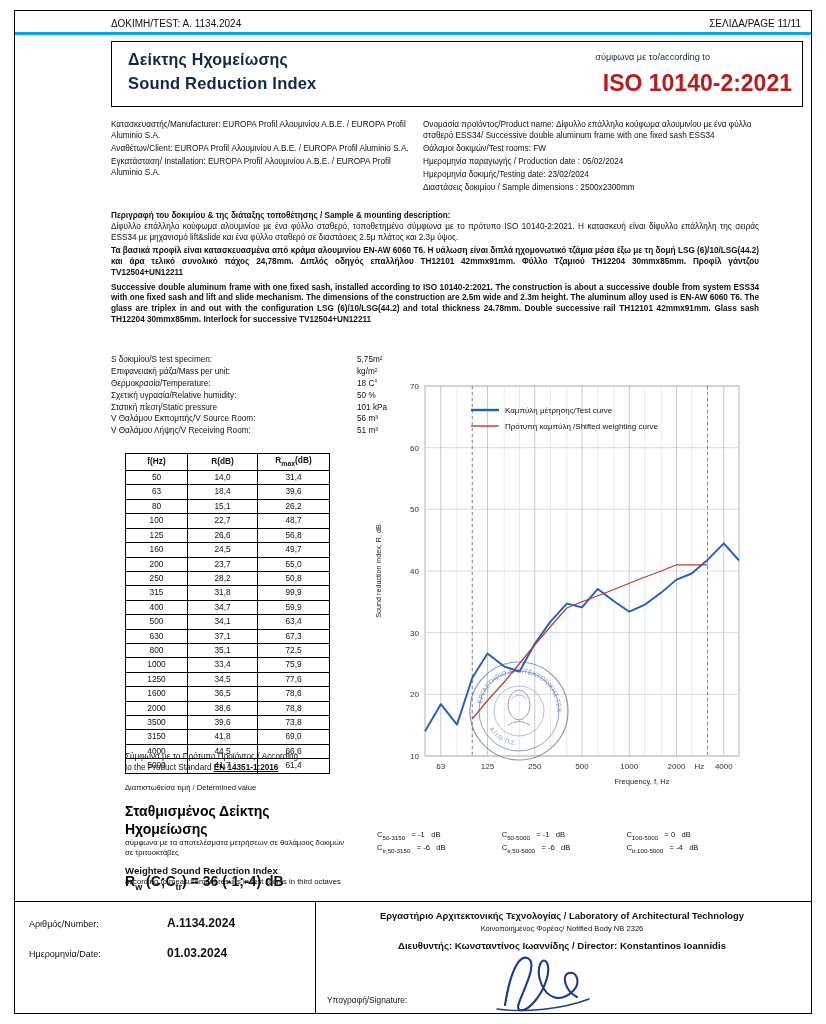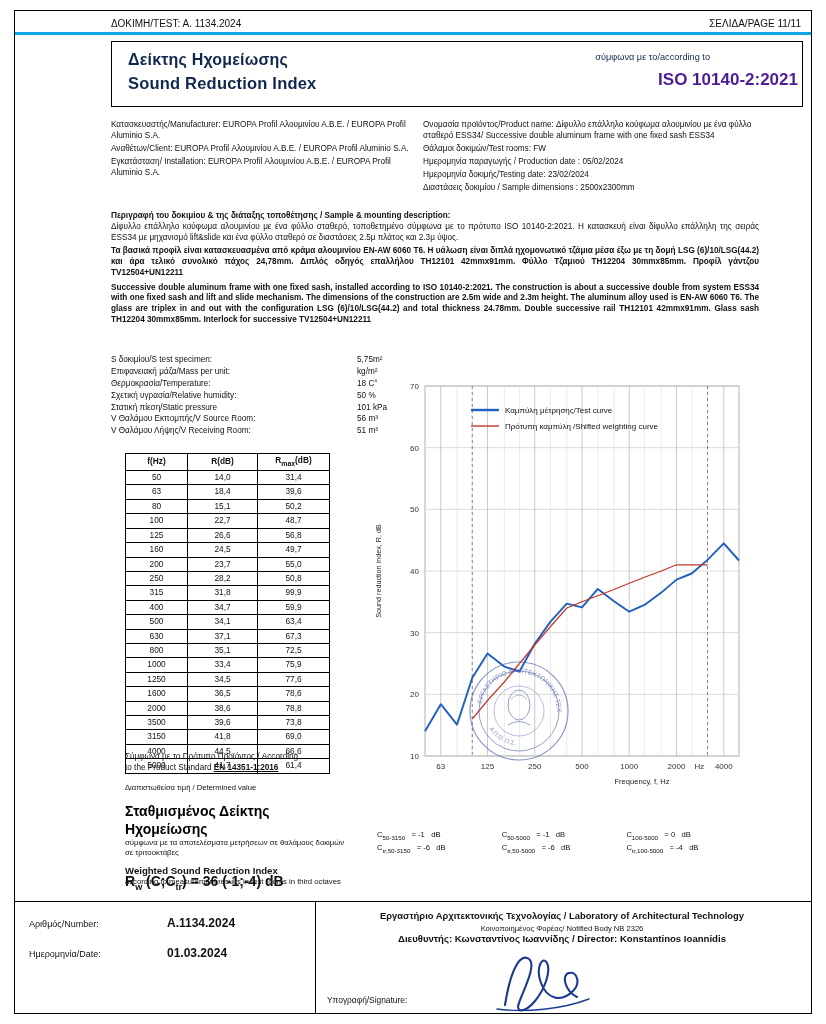--- a/index.html
+++ b/index.html
@@ -28,21 +28,21 @@
   .topbar .pg { position:absolute; right: 10px; top: 7px; }
 
   .innerbox {
     position: absolute;
     left: 96px; top: 30px; width: 692px; height: 66px;
     border: 1px solid #000;
   }
   .ttl1 { position:absolute; left: 16px; top: 9px; font-size: 16px; font-weight: bold; color:#10274e; letter-spacing:.2px;}
   .ttl2 { position:absolute; left: 16px; top: 32px; font-size: 16.5px; font-weight: bold; color:#10274e; letter-spacing:.2px;}
   .acc  { position:absolute; right: 92px; top: 10px; font-size: 9.2px; color:#10274e; }
-  .iso  { position:absolute; right: 4px; top: 28px; font-size: 17px; font-weight: bold; color:#4c1d95; }
+  .iso  { position:absolute; right: 10px; top: 28px; font-size: 23px; font-weight: bold; color:#b91c1c; }
 
   .colL { position:absolute; left: 96px; top: 108px; width: 300px; }
   .colR { position:absolute; left: 408px; top: 108px; width: 330px; }
   .kv { margin-bottom: 2px; line-height: 1.35; }
 
   .desc { position:absolute; left: 96px; top: 200px; width: 648px; }
   .desc .hdr { font-weight: bold; margin-bottom: 2px; }
   .desc p { margin: 0 0 2px 0; line-height: 1.33; text-align: justify; }
   .desc .en { margin-top: 4px; }
   .desc .en p { font-weight: bold; }
@@ -95,21 +95,21 @@
     position:absolute; left: 0; bottom: 0; width: 100%; height: 112px;
     border-top: 1px solid #000;
   }
   .botbar .vline { position:absolute; left: 300px; top: 0; width:1px; height:100%; background:#000; }
   .bl { position:absolute; left: 14px; top: 14px; width: 280px; }
   .bl .line { display:flex; align-items:baseline; margin-bottom: 16px; }
   .bl .lab { width: 138px; font-size: 9px; }
   .bl .val { font-size: 12px; font-weight: bold; }
   .br { position:absolute; left: 312px; top: 8px; width: 470px; text-align:center; }
   .br .l1 { font-size: 9.4px; font-weight: bold; margin-bottom: 3px;}
-  .br .l2 { font-size: 7.6px; }
+  .br .l2 { font-size: 7.6px; margin-bottom: 7px;}
   .br .l3 { font-size: 9.6px; font-weight: bold; }
   .sig { position:absolute; left: 312px; bottom: 8px; font-size: 8.4px; }
   .sigmark { position:absolute; left: 470px; bottom: -4px; width: 120px; height: 70px; }
 
   .stamp { position:absolute; left: 452px; top: 648px; width: 104px; height: 104px; opacity:.85; }
 </style>
 </head>
 <body>
 
 <div class="page">
@@ -195,21 +195,21 @@
           <td class="rm">31,4</td>
         </tr>
         <tr>
           <td class="f">63</td>
           <td class="r">18,4</td>
           <td class="rm">39,6</td>
         </tr>
         <tr>
           <td class="f">80</td>
           <td class="r">15,1</td>
-          <td class="rm">50,2</td>
+          <td class="rm">26,2</td>
         </tr>
         <tr class="thick">
           <td class="f">100</td>
           <td class="r">22,7</td>
           <td class="rm">48,7</td>
         </tr>
         <tr>
           <td class="f">125</td>
           <td class="r">26,6</td>
           <td class="rm">56,8</td>

